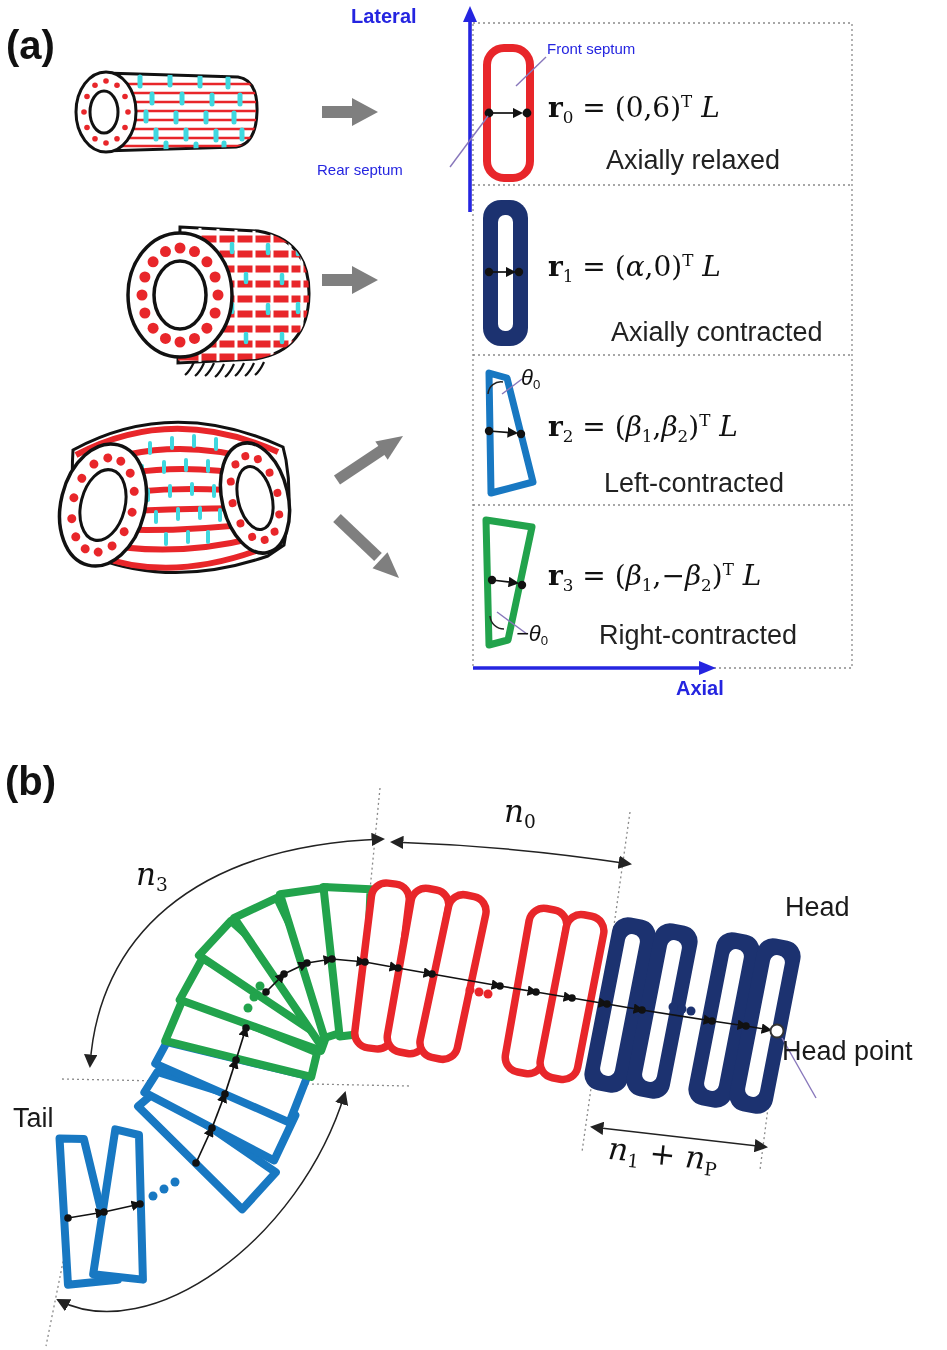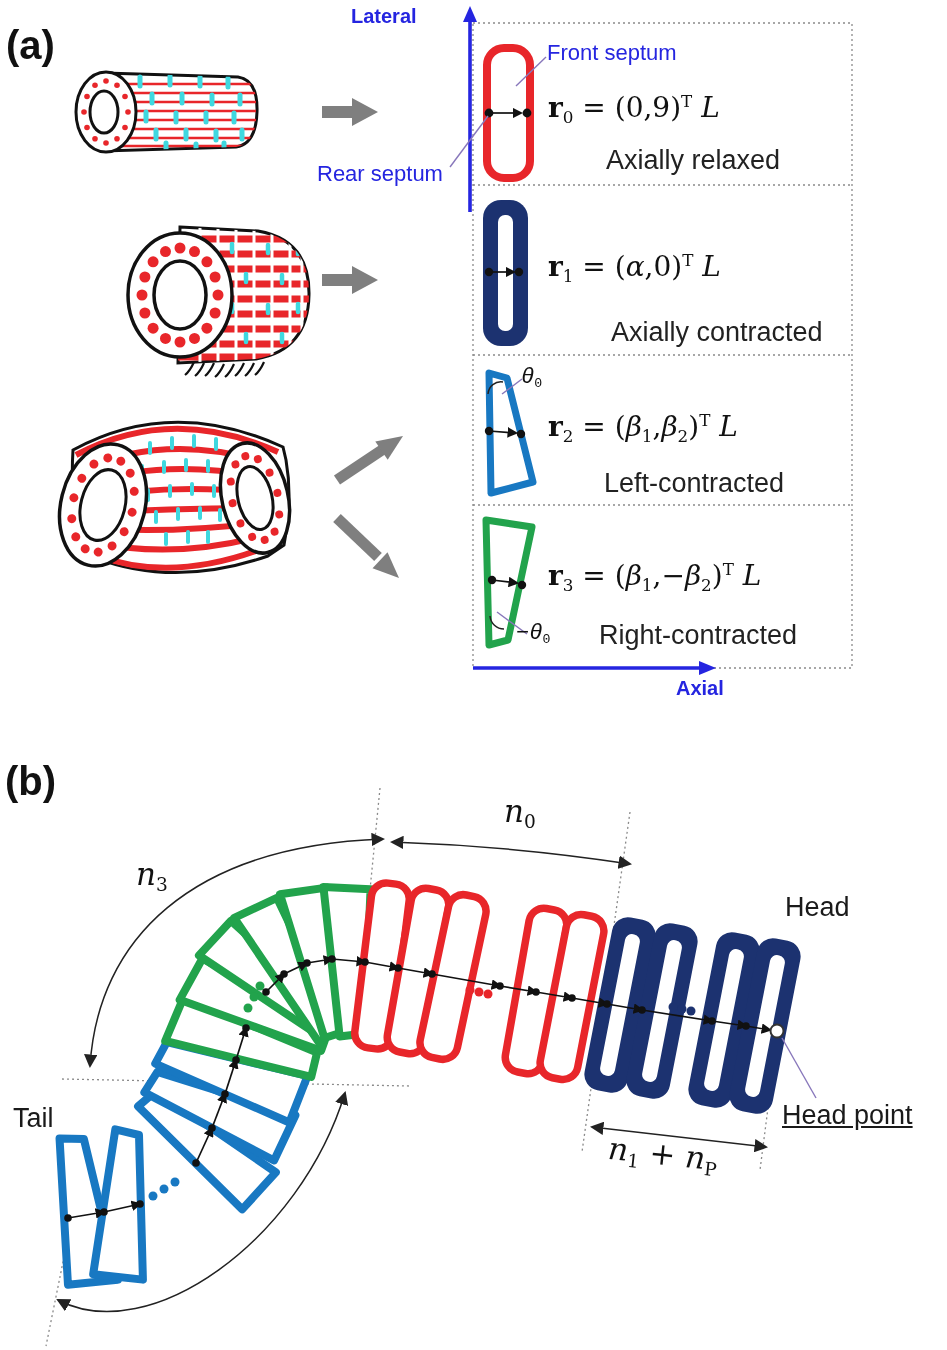--- a/index.html
+++ b/index.html
@@ -6,24 +6,24 @@
     --red:#e8262a; --navy:#1c3270; --blue:#1878c2; --green:#22a34c;
     --axis:#2525e0; --cyan:#3fd8df; --gray:#7f7f7f; --pointer:#8877bb; --ink:#1a1a1a;
   }
   html,body{margin:0;padding:0;background:#fff;}
   #canvas{position:relative;width:947px;height:1350px;background:#fff;overflow:hidden;
           font-family:"Liberation Sans",sans-serif;color:var(--ink);}
   #fig{position:absolute;left:0;top:0;}
   .t{position:absolute;white-space:nowrap;line-height:1.05;}
   .panel-label{font-size:40px;font-weight:bold;color:#111;}
   .axis-label{font-size:20px;font-weight:bold;color:var(--axis);}
-  .septum-label{font-size:22px;color:var(--axis);}
+  .septum-label{font-size:15px;color:var(--axis);}
   .state-label{font-size:27px;color:#222;}
   .math{font-family:"DejaVu Serif",serif;font-size:28px;color:#111;}
-  .math-sm{font-family:Liberation Mono, monospace;font-size:22px;color:#111;}
+  .math-sm{font-family:Liberation Sans, sans-serif;font-size:22px;color:#111;}
   .math-n{font-family:"DejaVu Serif",serif;font-size:31px;color:#111;}
   .plain-label{font-size:27px;color:#1a1a1a;}
   .bd{font-weight:bold;}
   .it{font-style:italic;}
   .sb{font-size:60%;vertical-align:-0.32em;}
   .sp{font-size:60%;vertical-align:0.62em;}
   svg .st-red{stroke:var(--red);}   svg .f-red{fill:var(--red);} svg .f-navy{fill:var(--navy);}
   svg .st-blue{stroke:var(--blue);} svg .f-blue{fill:var(--blue);}
   svg .st-green{stroke:var(--green);}svg .f-green{fill:var(--green);}
   svg .st-cyan{stroke:var(--cyan);}
@@ -456,36 +456,36 @@
     <circle cx="777" cy="1031" r="6.5" fill="#fff" stroke="#333" stroke-width="2"></circle>
   </g>
 </svg>
 
 <div class="t panel-label" style="left:6px;top:24px;">(a)</div>
 <div class="t axis-label" style="left:351px;top:6px;">Lateral</div>
 <div class="t axis-label" style="left:676px;top:678px;">Axial</div>
 <div class="t septum-label" style="left:547px;top:41px;">Front septum</div>
 <div class="t septum-label" style="left:317px;top:162px;">Rear septum</div>
 
-<div class="t math" style="left:548px;top:93px;"><span class="bd">r</span><span class="sb">0</span><span> = (0,9)</span><span class="sp">T</span><span class="it"> L</span></div>
+<div class="t math" style="left:548px;top:93px;"><span class="bd">r</span><span class="sb">0</span><span> = (0,6)</span><span class="sp">T</span><span class="it"> L</span></div>
 <div class="t state-label" style="left:606px;top:146px;">Axially relaxed</div>
 
 <div class="t math" style="left:548px;top:252px;"><span class="bd">r</span><span class="sb">1</span><span> = (</span><span class="it">α</span><span>,0)</span><span class="sp">T</span><span class="it"> L</span></div>
 <div class="t state-label" style="left:581px;top:318px;margin-left:30px;">Axially contracted</div>
 
 <div class="t math-sm" style="left:521px;top:366px;"><span class="it">θ</span><span class="sb">0</span></div>
 <div class="t math" style="left:548px;top:412px;"><span class="bd">r</span><span class="sb">2</span><span> = (</span><span class="it">β</span><span class="sb">1</span><span>,</span><span class="it">β</span><span class="sb">2</span><span>)</span><span class="sp">T</span><span class="it"> L</span></div>
 <div class="t state-label" style="left:604px;top:469px;">Left-contracted</div>
 
 <div class="t math" style="left:548px;top:561px;"><span class="bd">r</span><span class="sb">3</span><span> = (</span><span class="it">β</span><span class="sb">1</span><span>,−</span><span class="it">β</span><span class="sb">2</span><span>)</span><span class="sp">T</span><span class="it"> L</span></div>
 <div class="t math-sm" style="left:516px;top:622px;"><span class="it">−θ</span><span class="sb">0</span></div>
 <div class="t state-label" style="left:599px;top:621px;">Right-contracted</div>
 
 <div class="t panel-label" style="left:5px;top:760px;">(b)</div>
 <div class="t math-n" style="left:136px;top:858px;"><span class="it">n</span><span class="sb">3</span></div>
 <div class="t math-n" style="left:504px;top:795px;text-align:center;"><span class="it">n</span><span class="sb">0</span></div>
 <div class="t math-n" style="left:248px;top:1312px;margin-top:28px;"><span class="it">n</span><span class="sb">2</span></div>
 <div class="t math-n" style="left:610px;top:1132px;transform:rotate(6deg);transform-origin:left top;"><span class="it">n</span><span class="sb">1</span><span> + </span><span class="it">n</span><span class="sb">P</span></div>
 <div class="t plain-label" style="left:785px;top:893px;">Head</div>
 <div class="t plain-label" style="left:13px;top:1104px;">Tail</div>
-<div class="t plain-label" style="left:782px;top:1101px;text-decoration:underline;">Head point</div>
+<div class="t plain-label" style="left:782px;top:1037px;">Head point</div>
 
 </div>
 
 </body></html>

